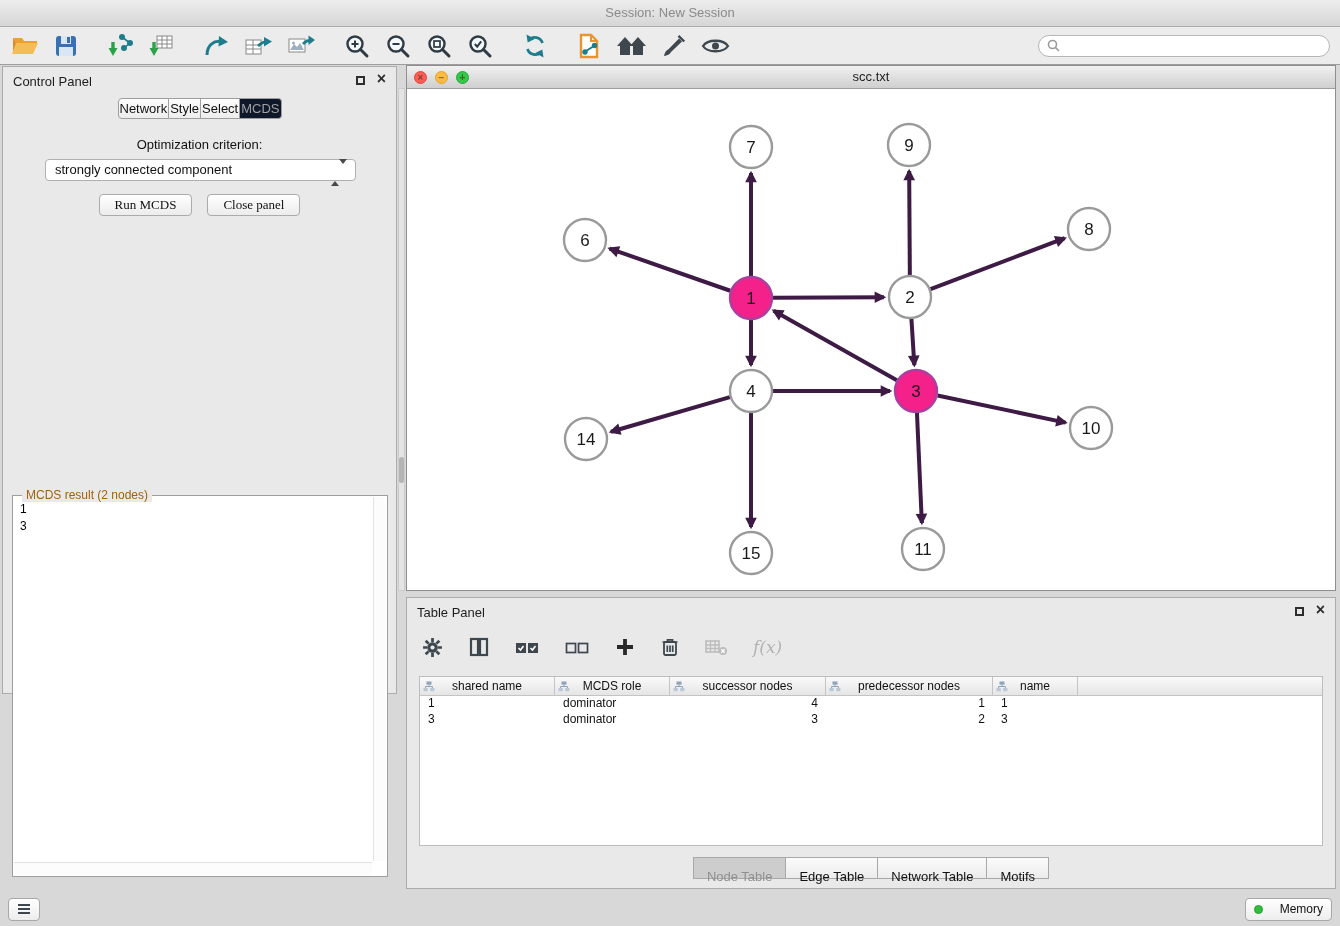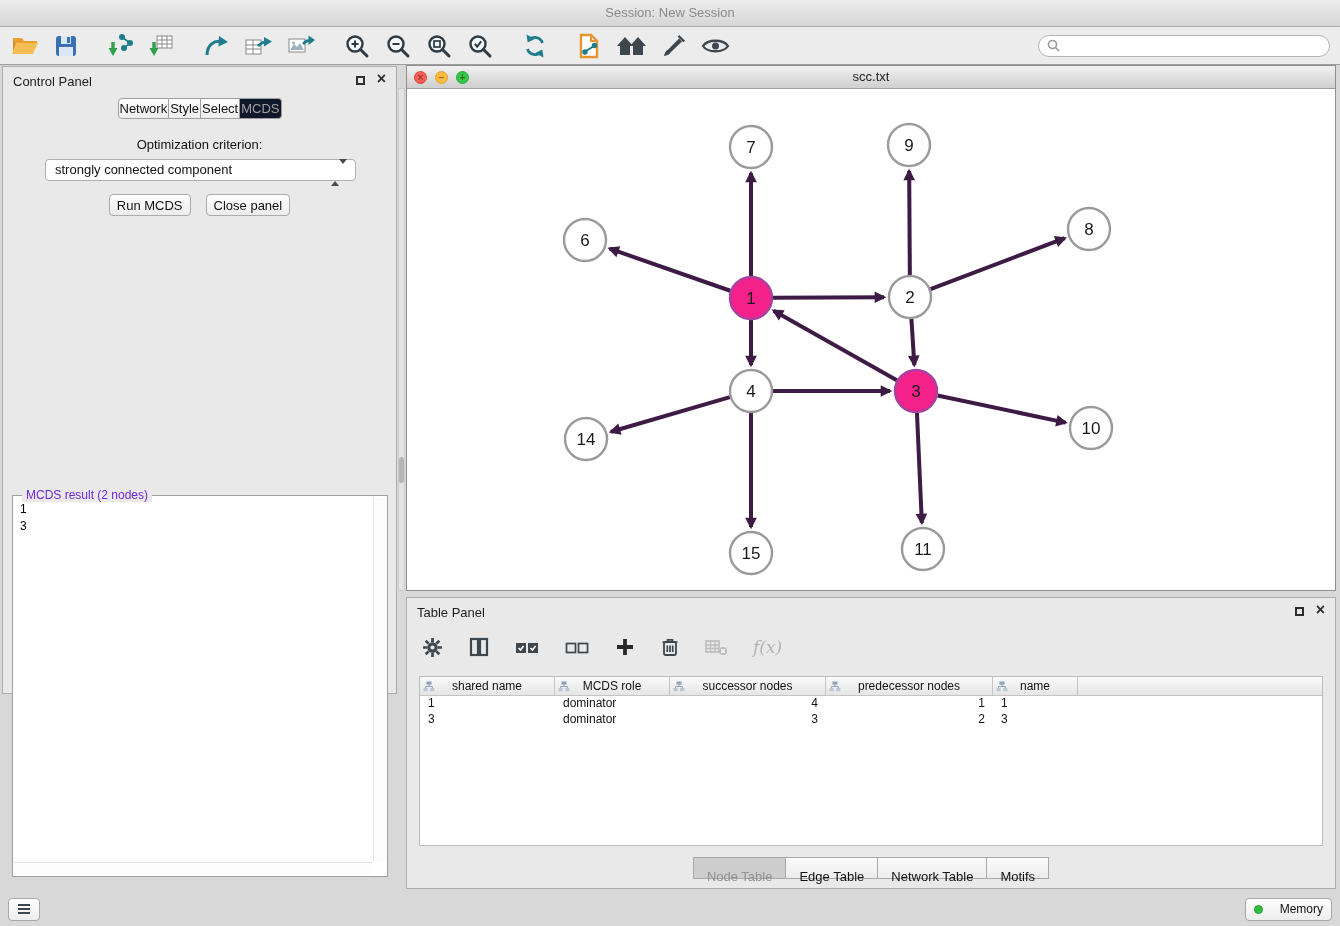--- a/index.html
+++ b/index.html
@@ -29,23 +29,23 @@
   .cp-tab:first-child{border-left:1px solid #9e9e9e;border-radius:4px 0 0 4px}
   .cp-tab:last-child{border-radius:0 4px 4px 0}
   .cp-tab.active{background:#0f172a;color:#a0a0a0}
   .opt-label{position:absolute;top:70px;left:0;width:100%;text-align:center;font-size:13px;color:#111}
   .dropdown{position:absolute;left:42px;top:92px;width:311px;height:22px;background:#fff;border:1px solid #b0b0b0;border-radius:4px}
   .dropdown .dd-text{font-size:13px;line-height:20px;padding-left:9px;color:#111;display:block}
   .dd-arrows{position:absolute;right:8px;top:4px}
   .dd-up{width:0;height:0;border-left:4px solid transparent;border-right:4px solid transparent;border-bottom:5px solid #4a4a4a;margin-bottom:3px}
   .dd-down{width:0;height:0;border-left:4px solid transparent;border-right:4px solid transparent;border-top:5px solid #4a4a4a}
   .btn-row{position:absolute;top:127px;left:0;width:100%;display:flex;justify-content:center;gap:15px}
-  .btn{height:22px;padding:0 7px;font-size:13px;color:#111;background:linear-gradient(#ffffff,#ececec);border:1px solid #ababab;border-radius:4px;font-family:Liberation Sans, sans-serif}
+  .btn{height:22px;padding:0 15px;font-size:13px;color:#111;background:linear-gradient(#ffffff,#ececec);border:1px solid #ababab;border-radius:4px;font-family:Liberation Serif, serif}
   .result-box{position:absolute;left:9px;top:428px;width:376px;height:382px;border:1px solid #9e9e9e;background:#fff}
-  .result-legend{position:absolute;left:9px;top:-8px;background:#e9e9e9;padding:0 4px;font-size:12px;color:#6d28d9}
+  .result-legend{position:absolute;left:9px;top:-8px;background:#e9e9e9;padding:0 4px;font-size:12px;color:#a16207}
   .result-content{position:absolute;left:3px;top:3px;right:16px;bottom:16px;font-size:12px;line-height:17px;padding:2px 4px;overflow:hidden}
   .result-vscroll{position:absolute;top:1px;right:1px;bottom:15px;width:13px;border-left:1px solid #e2e2e2;background:#fcfcfc}
   .result-hscroll{position:absolute;left:1px;right:15px;bottom:1px;height:13px;border-top:1px solid #e2e2e2;background:#fcfcfc}
 
   
   .v-scroll{position:absolute;left:398px;top:88px;width:7px;height:503px;background:#e4e4e4;border:1px solid #cccccc}
   .v-thumb{position:absolute;left:0;top:368px;width:5px;height:26px;background:#b5b5b5;border-radius:3px}
 
   
   .network-window{position:absolute;left:406px;top:65px;width:930px;height:526px;background:#fff;border:1px solid #8e8e8e}

